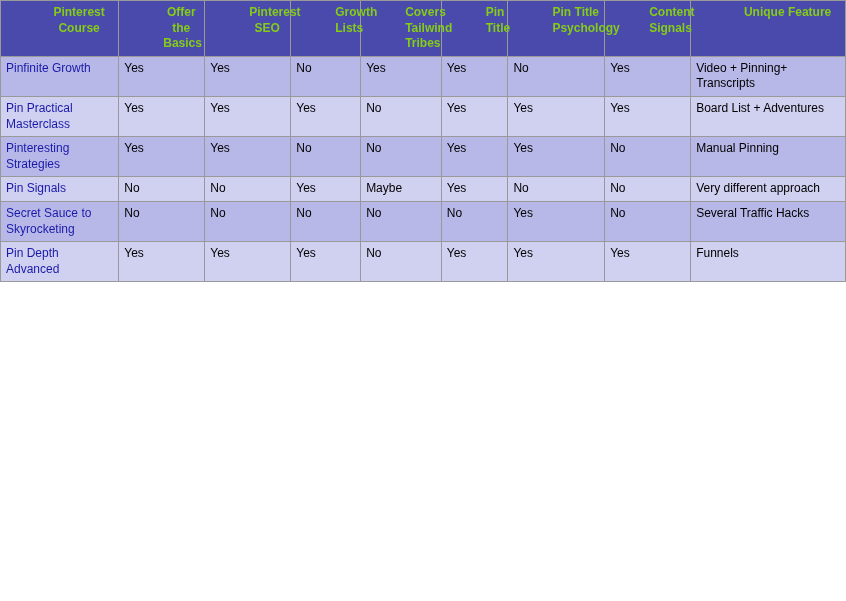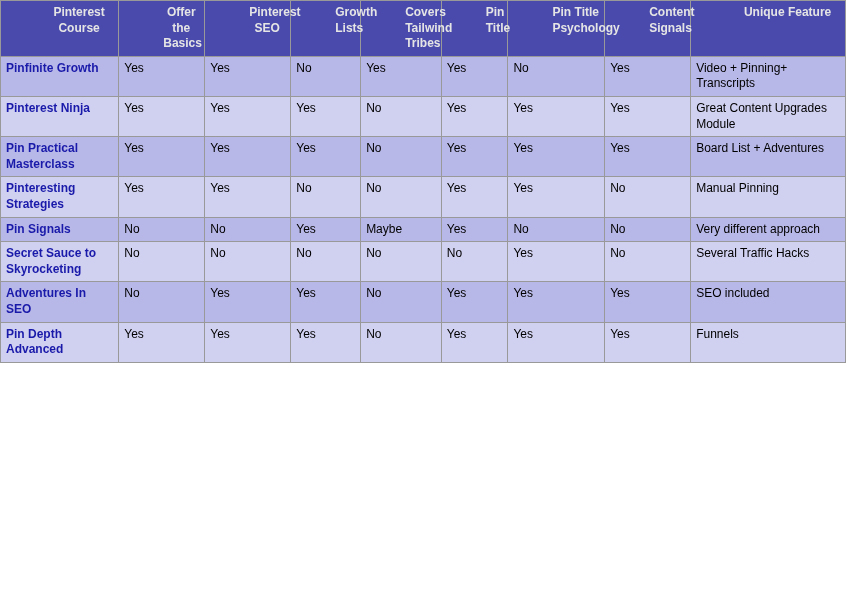--- a/index.html
+++ b/index.html
@@ -15,33 +15,33 @@
       table-layout: fixed;
     }
     th, td {
       border: 1px solid #999;
       padding: 4px 5px;
       vertical-align: top;
       line-height: 1.3;
     }
     thead th {
       background-color: #4a4aad;
-      color: #e5e5e5;
+      color: #84cc16;
       font-weight: bold;
       font-size: 12px;
       padding-left: 44px;
     }
     tbody tr:nth-child(odd) {
       background-color: #b8b8e8;
     }
     tbody tr:nth-child(even) {
       background-color: #d0d0f0;
     }
     tbody td:first-child {
-      font-weight: bold;
+      font-weight: normal;
       color: #1a1aaa;
       background-color: inherit;
     }
     col.col-course { width: 110px; }
     col.col-basics { width: 80px; }
     col.col-seo    { width: 80px; }
     col.col-boards { width: 65px; }
     col.col-tailwind { width: 75px; }
     col.col-image  { width: 62px; }
     col.col-psych  { width: 90px; }
@@ -82,31 +82,20 @@
         <td>Yes</td>
         <td>Yes</td>
         <td>No</td>
         <td>Yes</td>
         <td>Yes</td>
         <td>No</td>
         <td>Yes</td>
         <td>Video + Pinning+ Transcripts</td>
       </tr>
       <tr>
-        <td>Pinterest Ninja</td>
-        <td>Yes</td>
-        <td>Yes</td>
-        <td>Yes</td>
-        <td>No</td>
-        <td>Yes</td>
-        <td>Yes</td>
-        <td>Yes</td>
-        <td>Great Content Upgrades Module</td>
-      </tr>
-      <tr>
         <td>Pin Practical Masterclass</td>
         <td>Yes</td>
         <td>Yes</td>
         <td>Yes</td>
         <td>No</td>
         <td>Yes</td>
         <td>Yes</td>
         <td>Yes</td>
         <td>Board List + Adventures</td>
       </tr>
@@ -137,31 +126,20 @@
         <td>No</td>
         <td>No</td>
         <td>No</td>
         <td>No</td>
         <td>No</td>
         <td>Yes</td>
         <td>No</td>
         <td>Several Traffic Hacks</td>
       </tr>
       <tr>
-        <td>Adventures In SEO</td>
-        <td>No</td>
-        <td>Yes</td>
-        <td>Yes</td>
-        <td>No</td>
-        <td>Yes</td>
-        <td>Yes</td>
-        <td>Yes</td>
-        <td>SEO included</td>
-      </tr>
-      <tr>
         <td>Pin Depth Advanced</td>
         <td>Yes</td>
         <td>Yes</td>
         <td>Yes</td>
         <td>No</td>
         <td>Yes</td>
         <td>Yes</td>
         <td>Yes</td>
         <td>Funnels</td>
       </tr>

